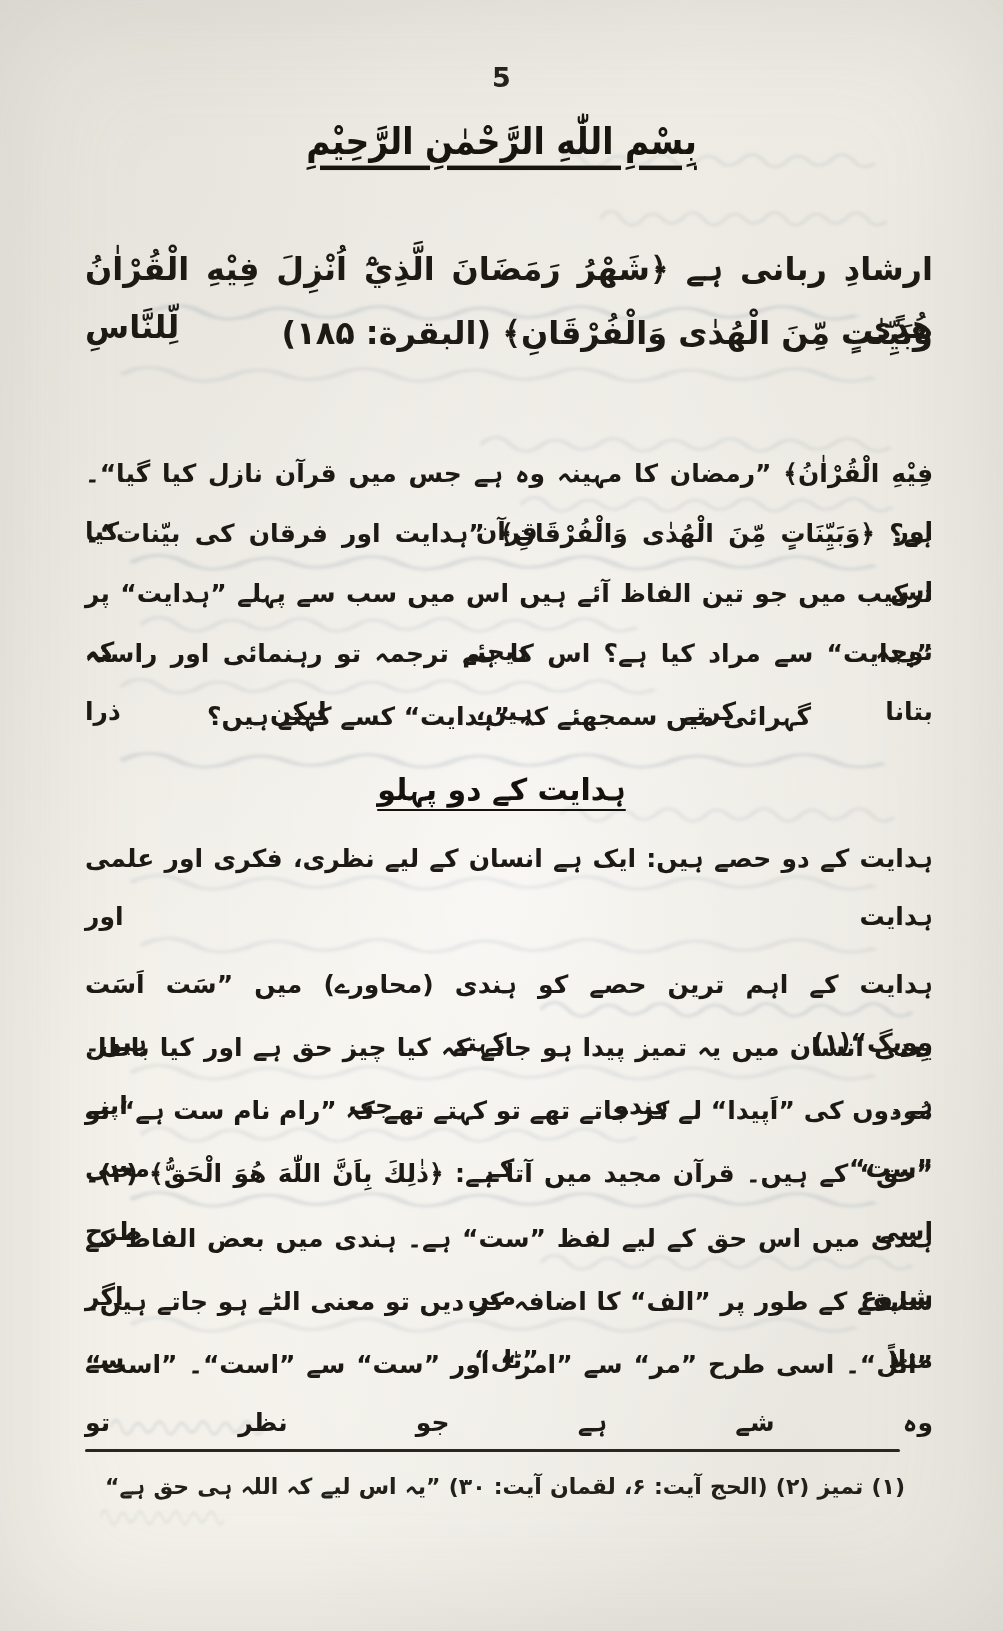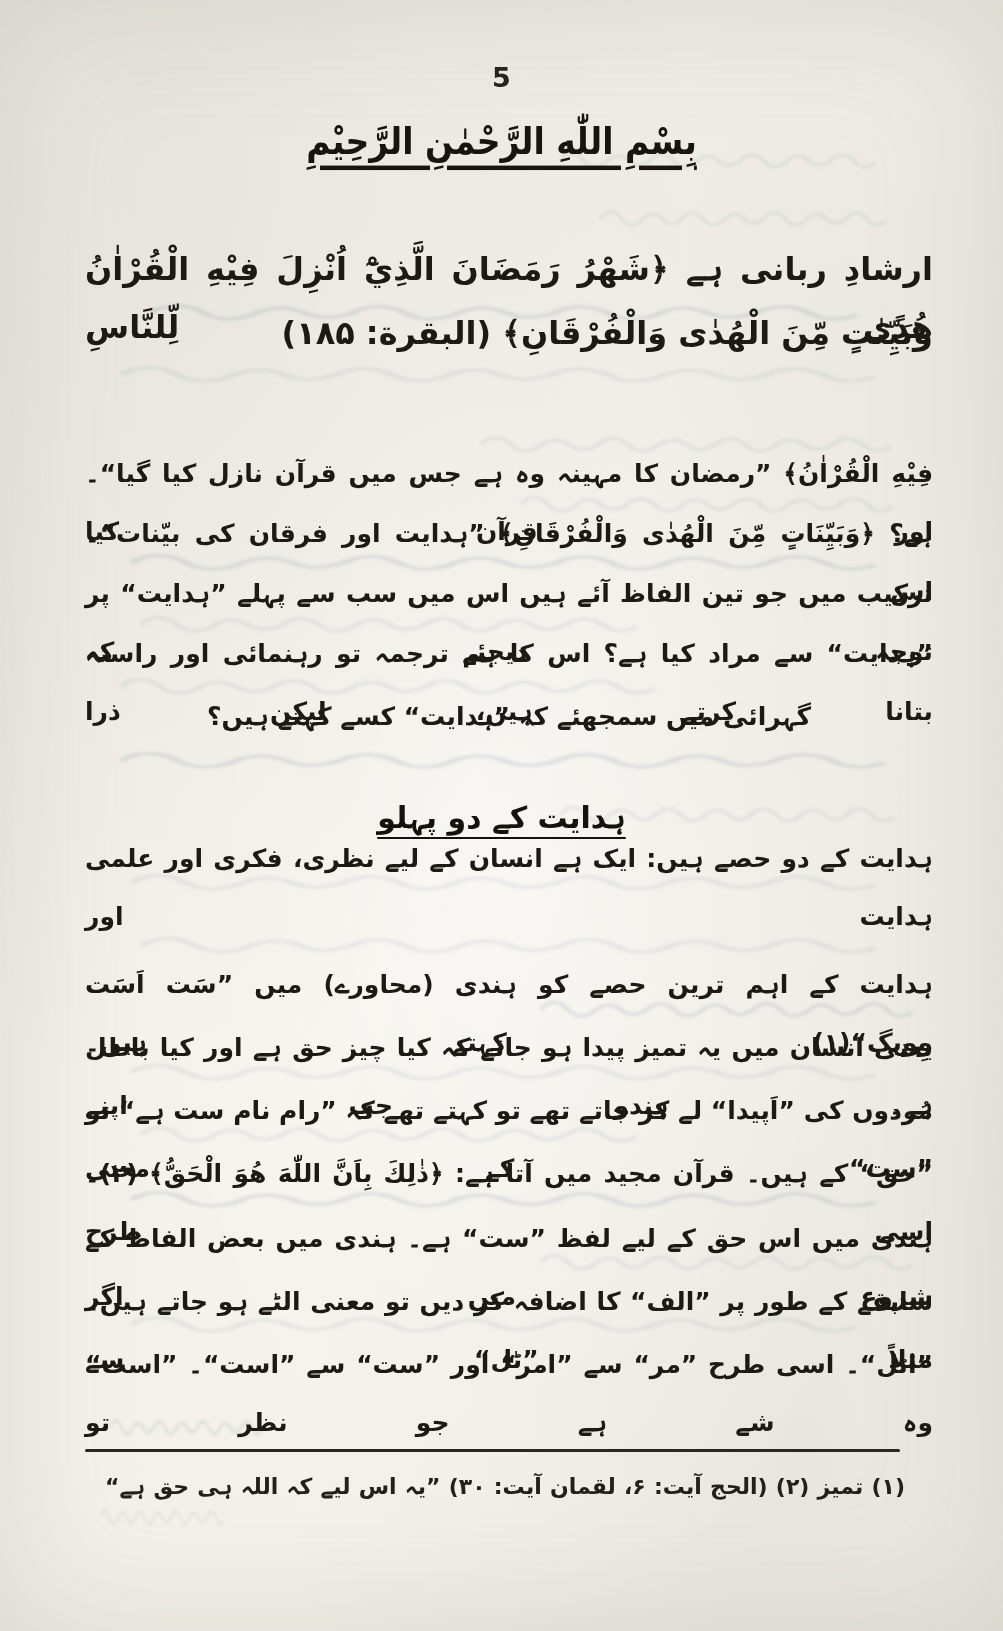--- a/index.html
+++ b/index.html
@@ -20,21 +20,21 @@
     transform:scaleY(1.12);color:#181510;
     text-decoration:underline;text-decoration-thickness:4px;text-underline-offset:10px;}
   .line{position:absolute;left:85px;width:848px;height:58px;line-height:58px;
     direction:rtl;font-size:25px;font-weight:bold;color:#1d1a16;
     text-align:justify;text-align-last:justify;overflow:visible;}
   .line.quran{font-size:32px;}
   .line.start{text-align:center;text-align-last:right;}
   .line.center{text-align:left;text-align-last:center;}
   .heading{position:absolute;left:0;width:100%;text-align:center;direction:rtl;
     font-size:30px;font-weight:bold;color:#15120d;
-    text-decoration:underline;text-decoration-thickness:2px;text-underline-offset:9px;margin-top:28px;}
+    text-decoration:underline;text-decoration-thickness:2px;text-underline-offset:9px;}
   .footrule{position:absolute;left:85px;top:1449px;width:815px;height:3px;
     background:#2a2722;border-radius:2px;}
   .footnote{position:absolute;left:95px;top:1462px;width:800px;height:50px;line-height:50px;
     direction:rtl;font-size:22px;font-weight:bold;color:#22201b;
     text-align:justify;text-align-last:justify;padding-left:10px;}
   .ghost{position:absolute;opacity:.15;filter:blur(1.4px);pointer-events:none;}
   .ghost use{stroke:#8d9aac;fill:none;stroke-width:3;}
   .ghost.dk{opacity:.22;}
   .defs{position:absolute;width:0;height:0;}
 </style>

